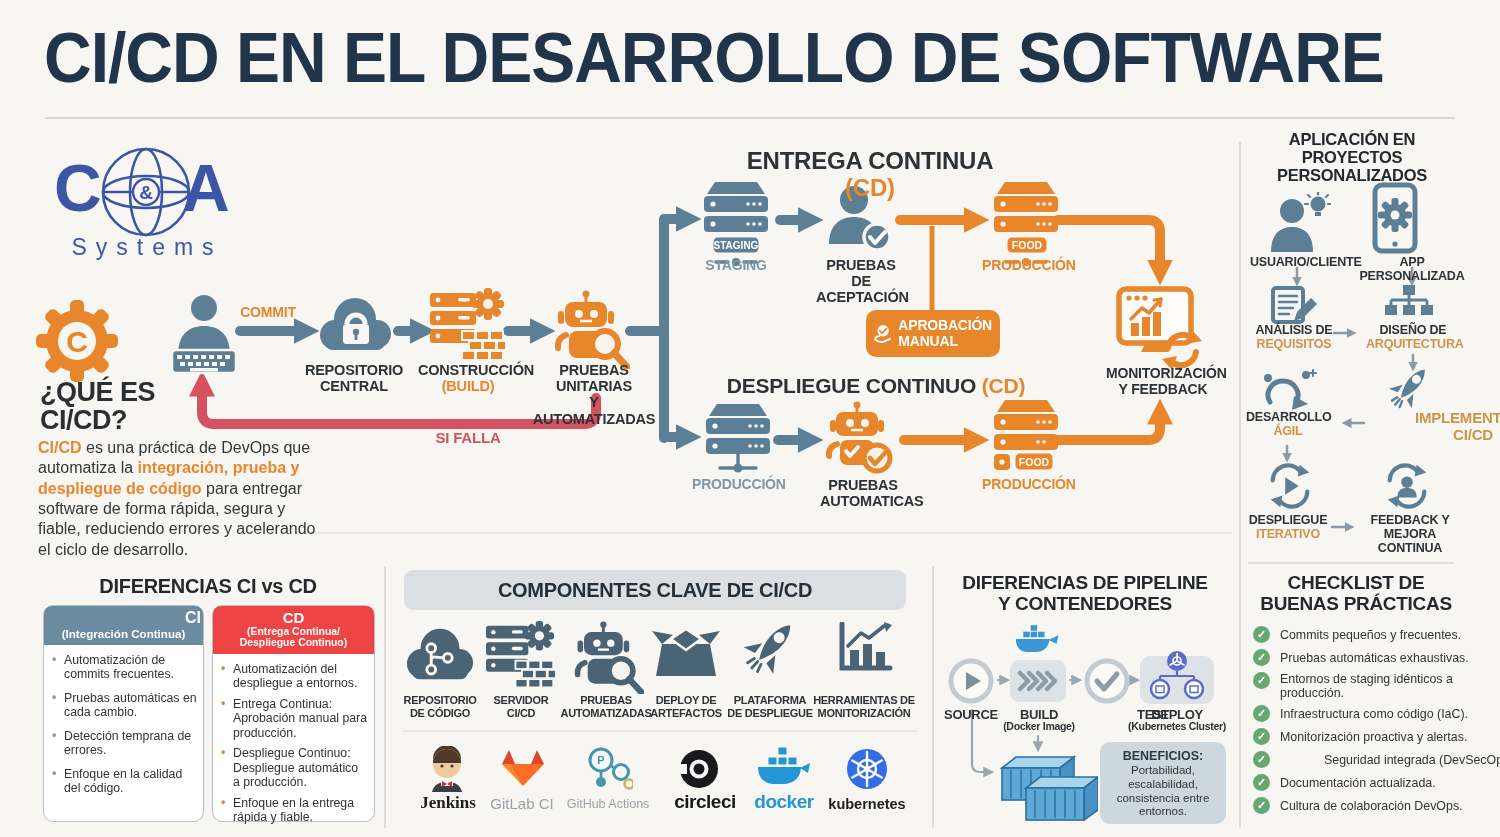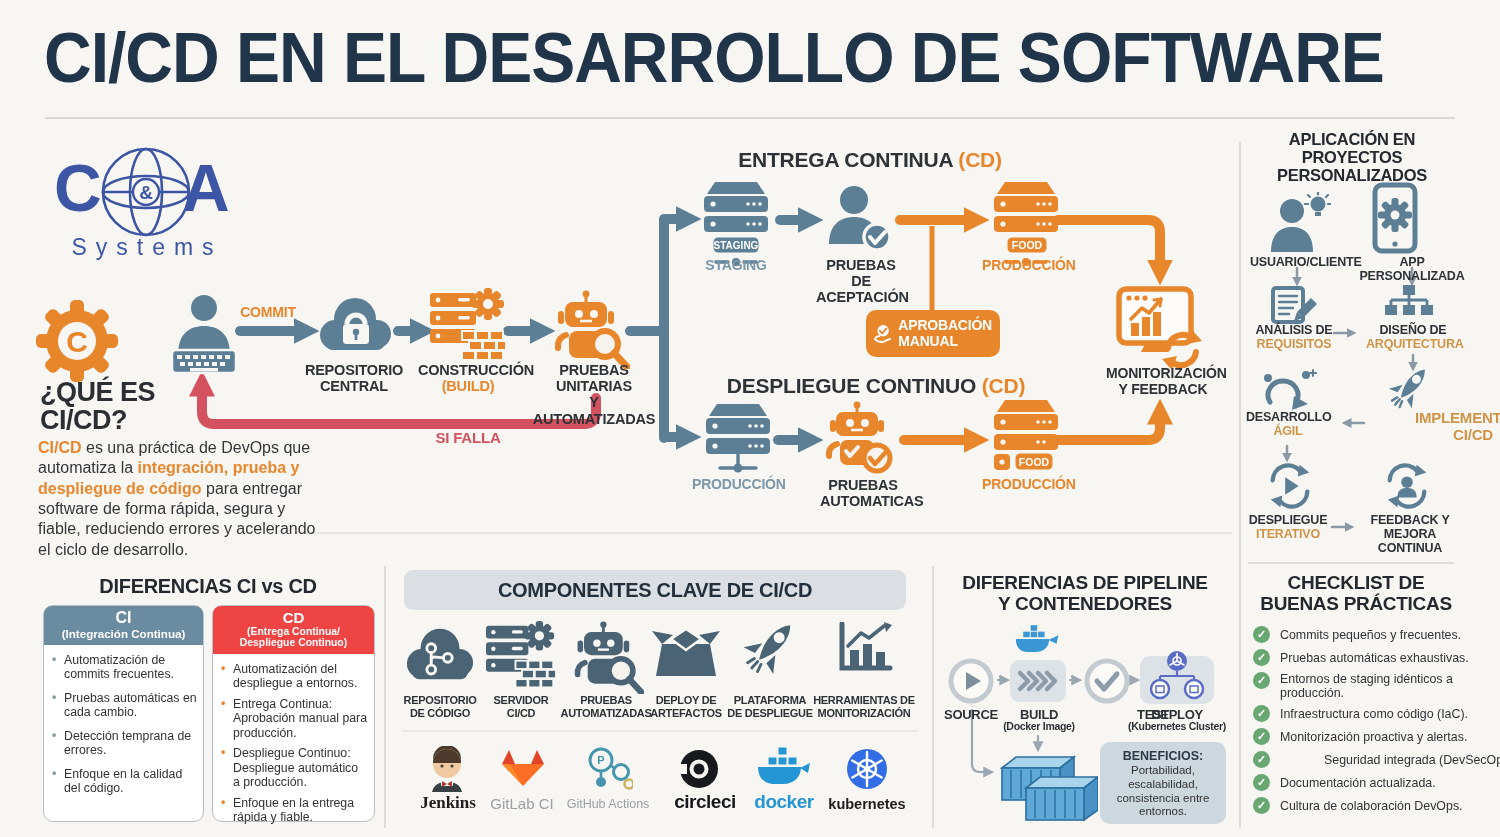--- a/index.html
+++ b/index.html
@@ -383,21 +383,21 @@
     <span>REPOSITORIO</span><br><span>CENTRAL</span>
   </div>
   <div class="lb" style="left:418px;top:362px;width:100px;">
     <span>CONSTRUCCIÓN</span><br><span class="or">(BUILD)</span>
   </div>
   <div class="lb" style="left:532px;top:362px;width:124px;">
     <span>PRUEBAS UNITARIAS</span><br><span>Y AUTOMATIZADAS</span>
   </div>
   <div class="lb rd" style="left:428px;top:430px;width:80px;font-size:15px;">SI FALLA</div>
 
-  <div class="lb" style="left:730px;top:148px;width:280px;font-size:21px;">
+  <div class="lb" style="left:730px;top:148px;width:280px;font-size:24px;">
     <span>ENTREGA CONTINUA </span><span class="or">(CD)</span>
   </div>
   <div class="lb slate-lb" style="left:700px;top:258px;width:72px;font-size:14px;">STAGING</div>
   <div class="lb" style="left:816px;top:257px;width:90px;">
     <span>PRUEBAS DE</span><br><span>ACEPTACIÓN</span>
   </div>
   <div class="lb or" style="left:982px;top:258px;width:90px;font-size:14px;">PRODUCCIÓN</div>
 
   <div class="badge-approval">
     <svg width="34" height="36" viewBox="0 0 34 36">
@@ -522,21 +522,21 @@
     <span>DESPLIEGUE</span><br><span class="soft-or">ITERATIVO</span>
   </div>
   <div class="lb" style="left:1362px;top:513px;width:96px;font-size:12.5px;">
     <span>FEEDBACK Y</span><br><span>MEJORA CONTINUA</span>
   </div>
 
   <div class="sec-title" style="left:40px;top:575px;width:336px;font-size:20px;">DIFERENCIAS CI vs CD</div>
 
   <div class="card cardci" style="left:43px;top:605px;width:161px;height:217px;">
     <div class="card-hd ci">
-      <div style="font-size:16px;line-height:1.05;">CI</div>
+      <div style="font-size:16px;line-height:1.05;text-align:right;">CI</div>
       <div style="font-size:11.6px;">(Integración Continua)</div>
     </div>
     <ul>
       <li>Automatización de commits frecuentes.</li>
       <li>Pruebas automáticas en cada cambio.</li>
       <li>Detección temprana de errores.</li>
       <li>Enfoque en la calidad del código.</li>
     </ul>
   </div>
 

